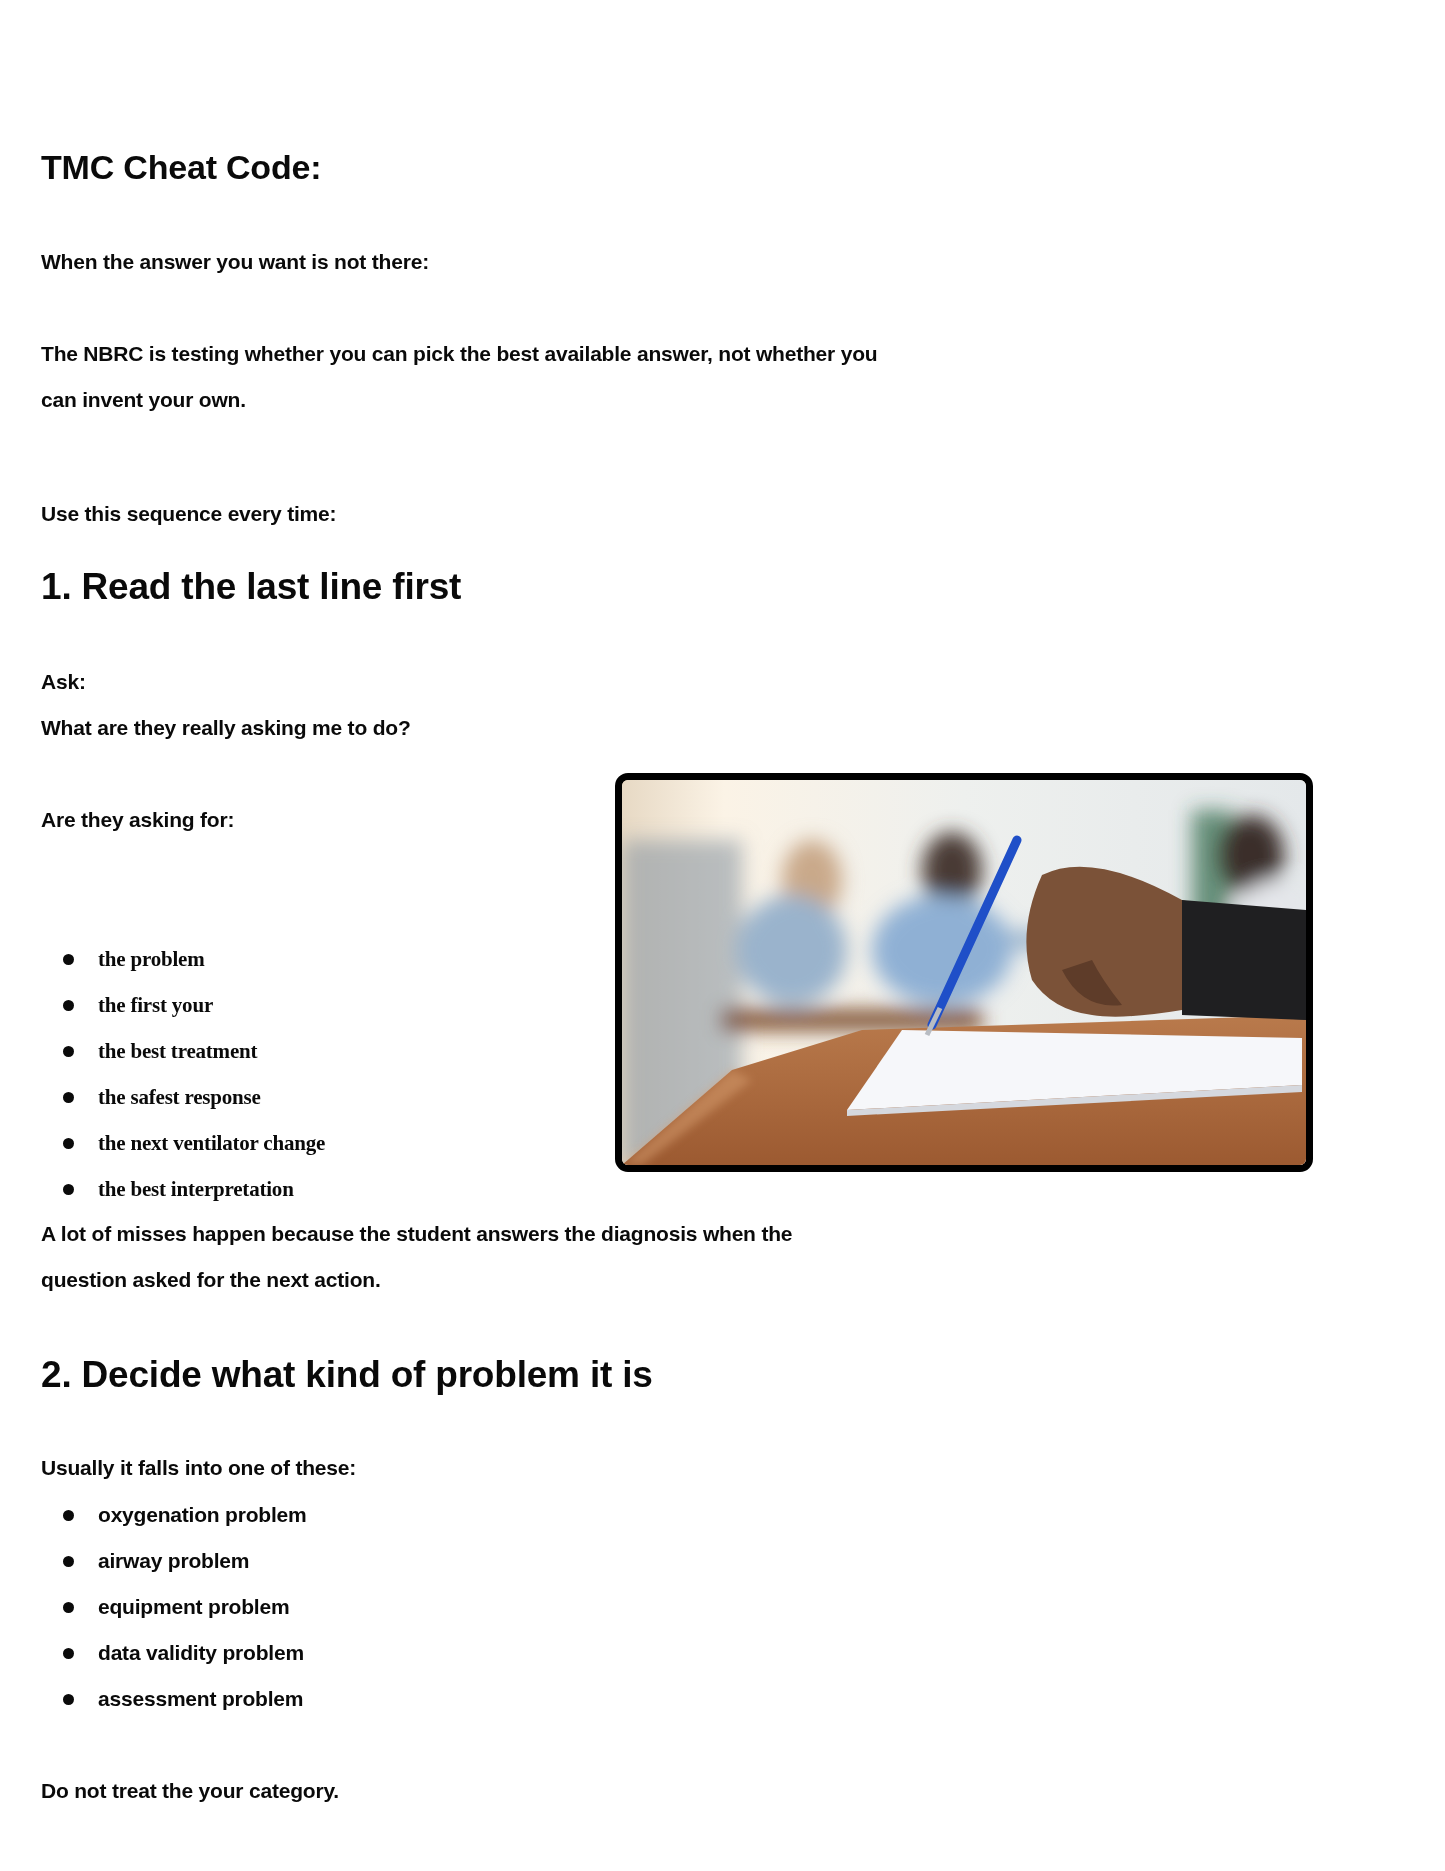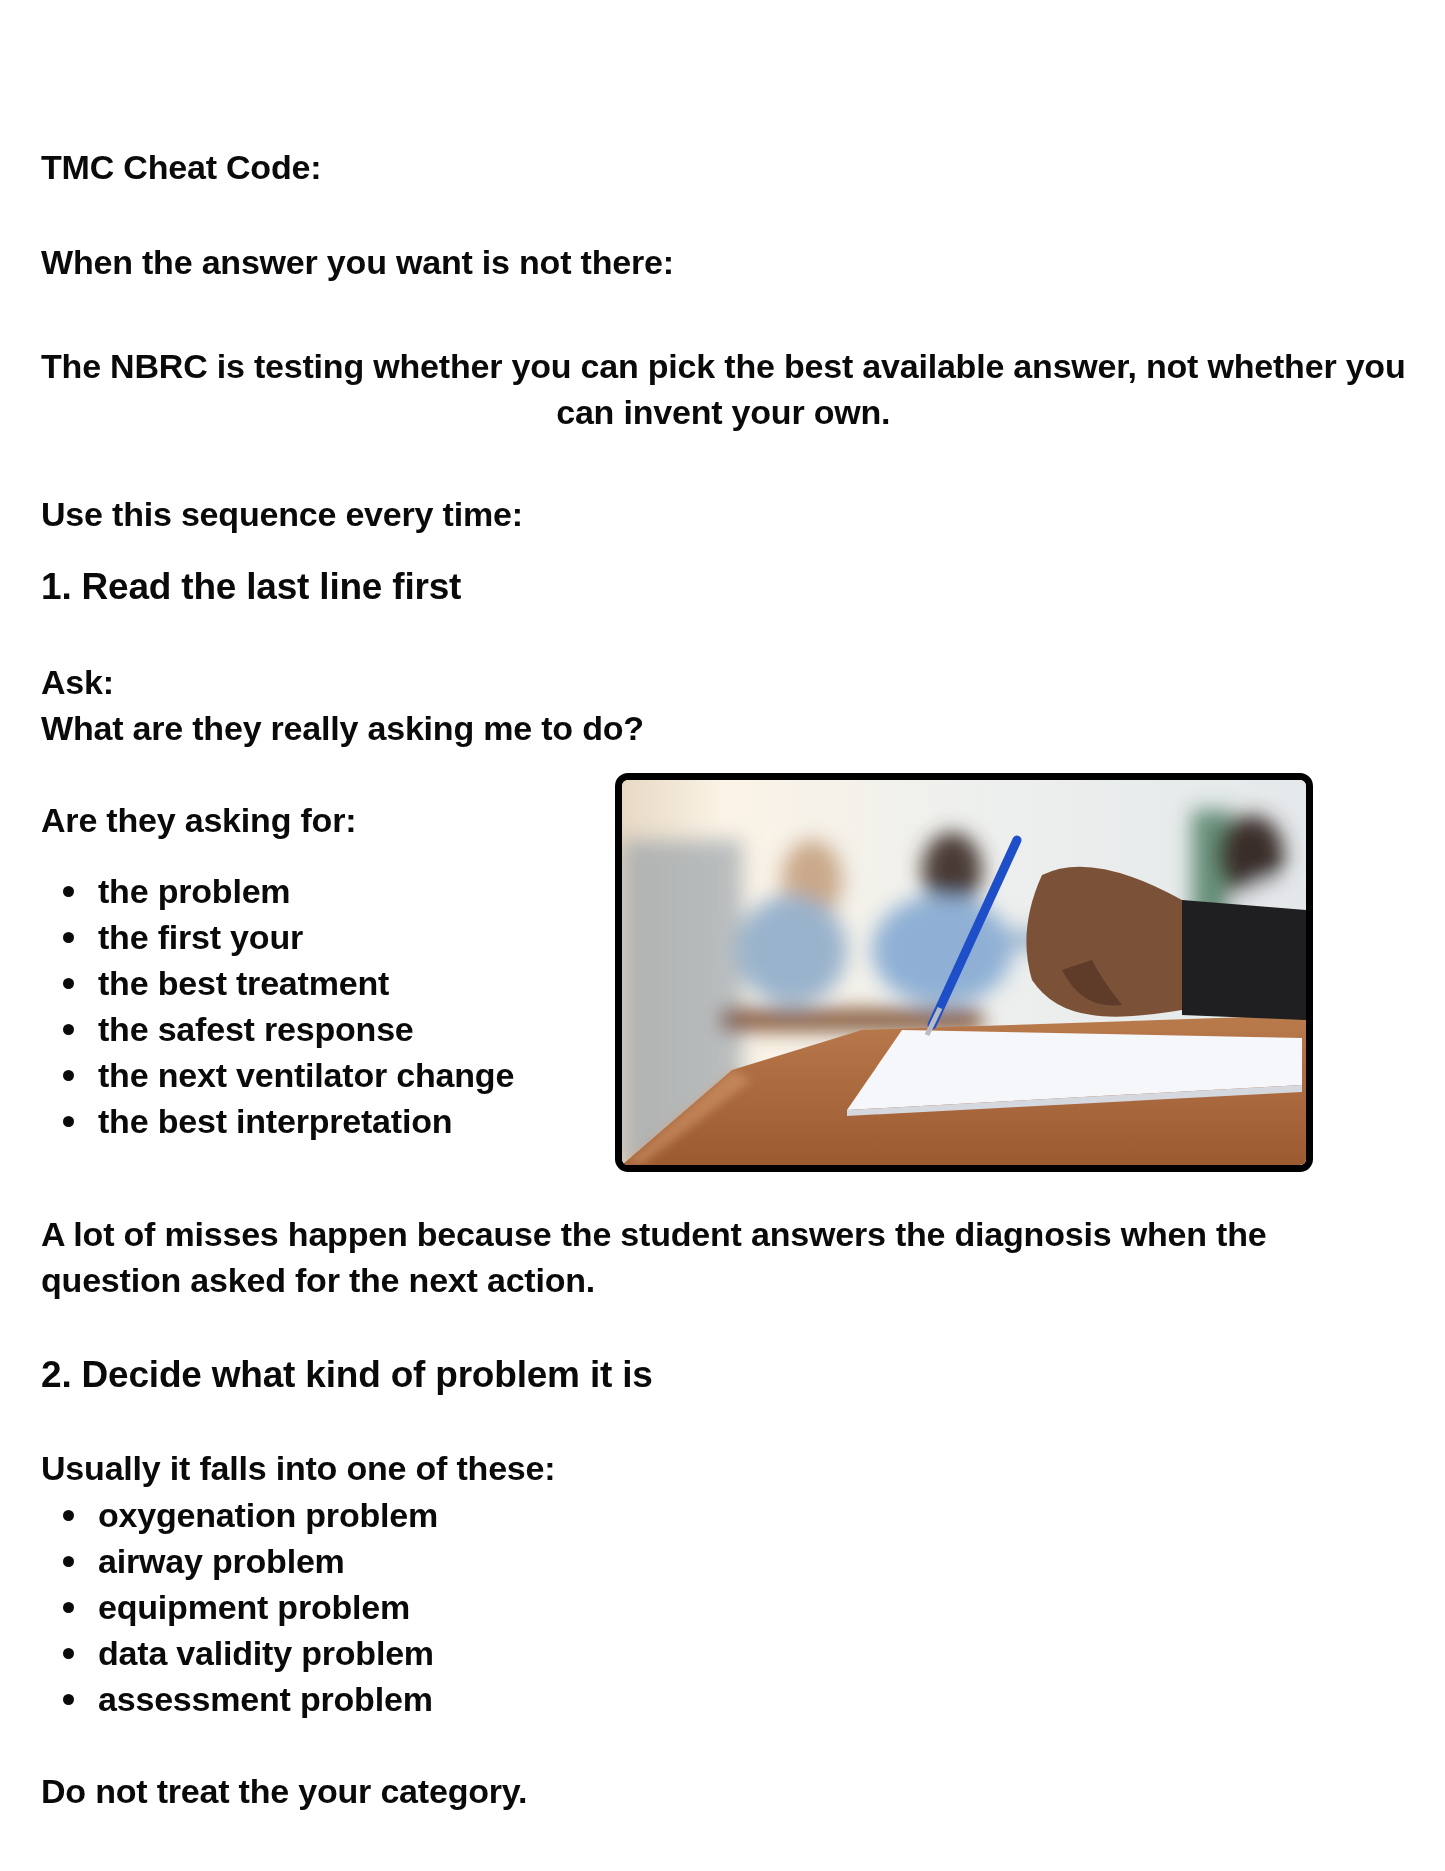--- a/index.html
+++ b/index.html
@@ -1,53 +1,53 @@
 <!DOCTYPE html>
 <html><head>
 <meta charset="utf-8">
 <style>
   html, body { margin: 0; padding: 0; background: #ffffff; }
   body { width: 1445px; height: 1871px; position: relative; overflow: hidden;
          font-family: "Liberation Sans", "DejaVu Sans", sans-serif; color: #0a0a0a; }
   .blk { position: absolute; left: 41px; margin: 0; font-weight: bold;
-         font-size: 34px; line-height: 46px; letter-spacing: -0.2px; white-space: nowrap; }
+         font-size: 21px; line-height: 46px; letter-spacing: -0.2px; white-space: nowrap; }
   .h1 { font-size: 34px; line-height: 50px; }
   .h2 { font-size: 37px; line-height: 50px; }
   ul.blist { list-style: none; padding: 0; margin: 0; }
   ul.blist li { position: relative; padding-left: 57px; height: 46px; }
   ul.blist li .dot { position: absolute; left: 22px; top: 18px; width: 11px; height: 11px;
                      border-radius: 50%; background: #0a0a0a; }
   .photo { position: absolute; left: 615px; top: 773px; width: 684px; height: 385px;
            border: 7px solid #000; border-radius: 13px; overflow: hidden; background: #d9c7ad; }
   .photo svg { display: block; width: 100%; height: 100%; }
 </style>
 </head>
 <body>
 
 <h1 class="blk h1" style="top:142px;">TMC Cheat Code:</h1>
 
 <p class="blk" style="top:239px;">When the answer you want is not there:</p>
 
-<div class="blk" style="top:343px;text-align:center;">
+<div class="blk" style="top:331px;">
   <div>The NBRC is testing whether you can pick the best available answer, not whether you</div>
   <div>can invent your own.</div>
 </div>
 
 <p class="blk" style="top:491px;">Use this sequence every time:</p>
 
 <h2 class="blk h2" style="top:562px;">1. Read the last line first</h2>
 
 <div class="blk" style="top:659px;">
   <div>Ask:</div>
   <div>What are they really asking me to do?</div>
 </div>
 
 <p class="blk" style="top:797px;">Are they asking for:</p>
 
-<ul class="blk blist" style="top:868px;">
+<ul class="blk blist" style="top:936px;font-family:Liberation Serif, serif;">
   <li><span class="dot"></span><span>the problem</span></li>
   <li><span class="dot"></span><span>the first your</span></li>
   <li><span class="dot"></span><span>the best treatment</span></li>
   <li><span class="dot"></span><span>the safest response</span></li>
   <li><span class="dot"></span><span>the next ventilator change</span></li>
   <li><span class="dot"></span><span>the best interpretation</span></li>
 </ul>
 
 <div class="photo">
   <svg viewBox="0 0 684 385" preserveAspectRatio="none">

